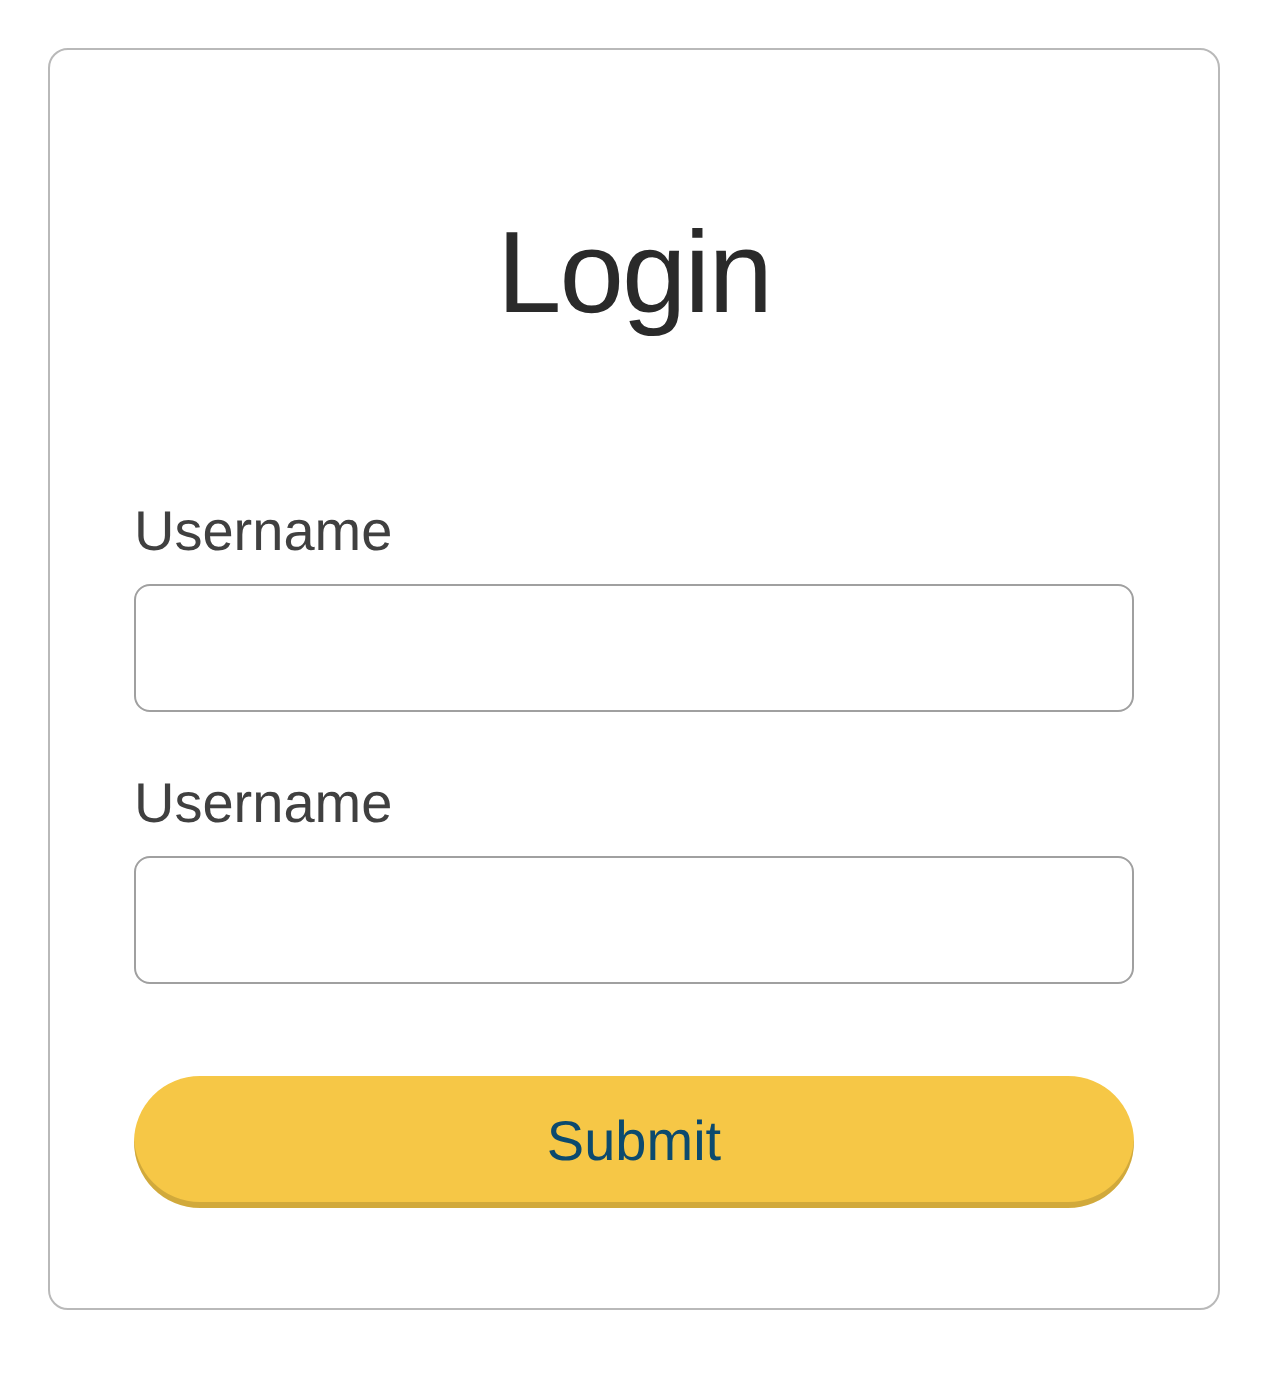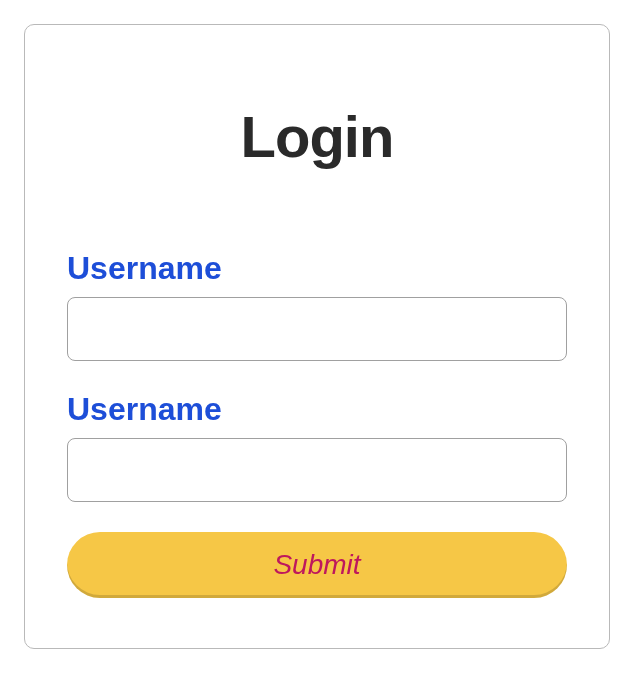--- a/index.html
+++ b/index.html
@@ -16,59 +16,58 @@
     }
     .card {
       border: 1px solid #b9b9b9;
       border-radius: 10px;
       padding: 50px 42px 50px 42px;
       width: 100%;
     }
     .title {
       text-align: center;
       font-size: 58px;
-      font-weight: 700;
+      font-weight: 400;
       color: #2a2a2a;
       margin-top: 28px;
       margin-bottom: 80px;
       letter-spacing: -1px;
     }
     .field {
       margin-bottom: 30px;
     }
     .field-label {
       display: block;
-      font-size: 32px;
-      color: #1d4ed8;
+      font-size: 28px;
+      color: #404040;
       margin-bottom: 10px;
-      font-weight: 700;
+      font-weight: 400;
     }
     .field-input {
       width: 100%;
       height: 64px;
       border: 1px solid #a0a0a0;
       border-radius: 8px;
       padding: 0 14px;
       font-size: 22px;
       background: #ffffff;
       outline: none;
     }
     .submit-btn {
       width: 100%;
       height: 66px;
       border: none;
       border-radius: 33px;
       background: #f6c746;
-      color: #be185d;
+      color: #0c4a6e;
       font-size: 28px;
       font-weight: 400;
       cursor: pointer;
       box-shadow: inset 0 -3px 0 rgba(0,0,0,0.15);
-      margin-top: 0px;
-      font-style: italic;
+      margin-top: 16px;
     }
   </style>
 </head>
 <body>
 
 <div class="card">
   <h1 class="title">Login</h1>
 
   <div class="field">
     <label class="field-label">Username</label>

